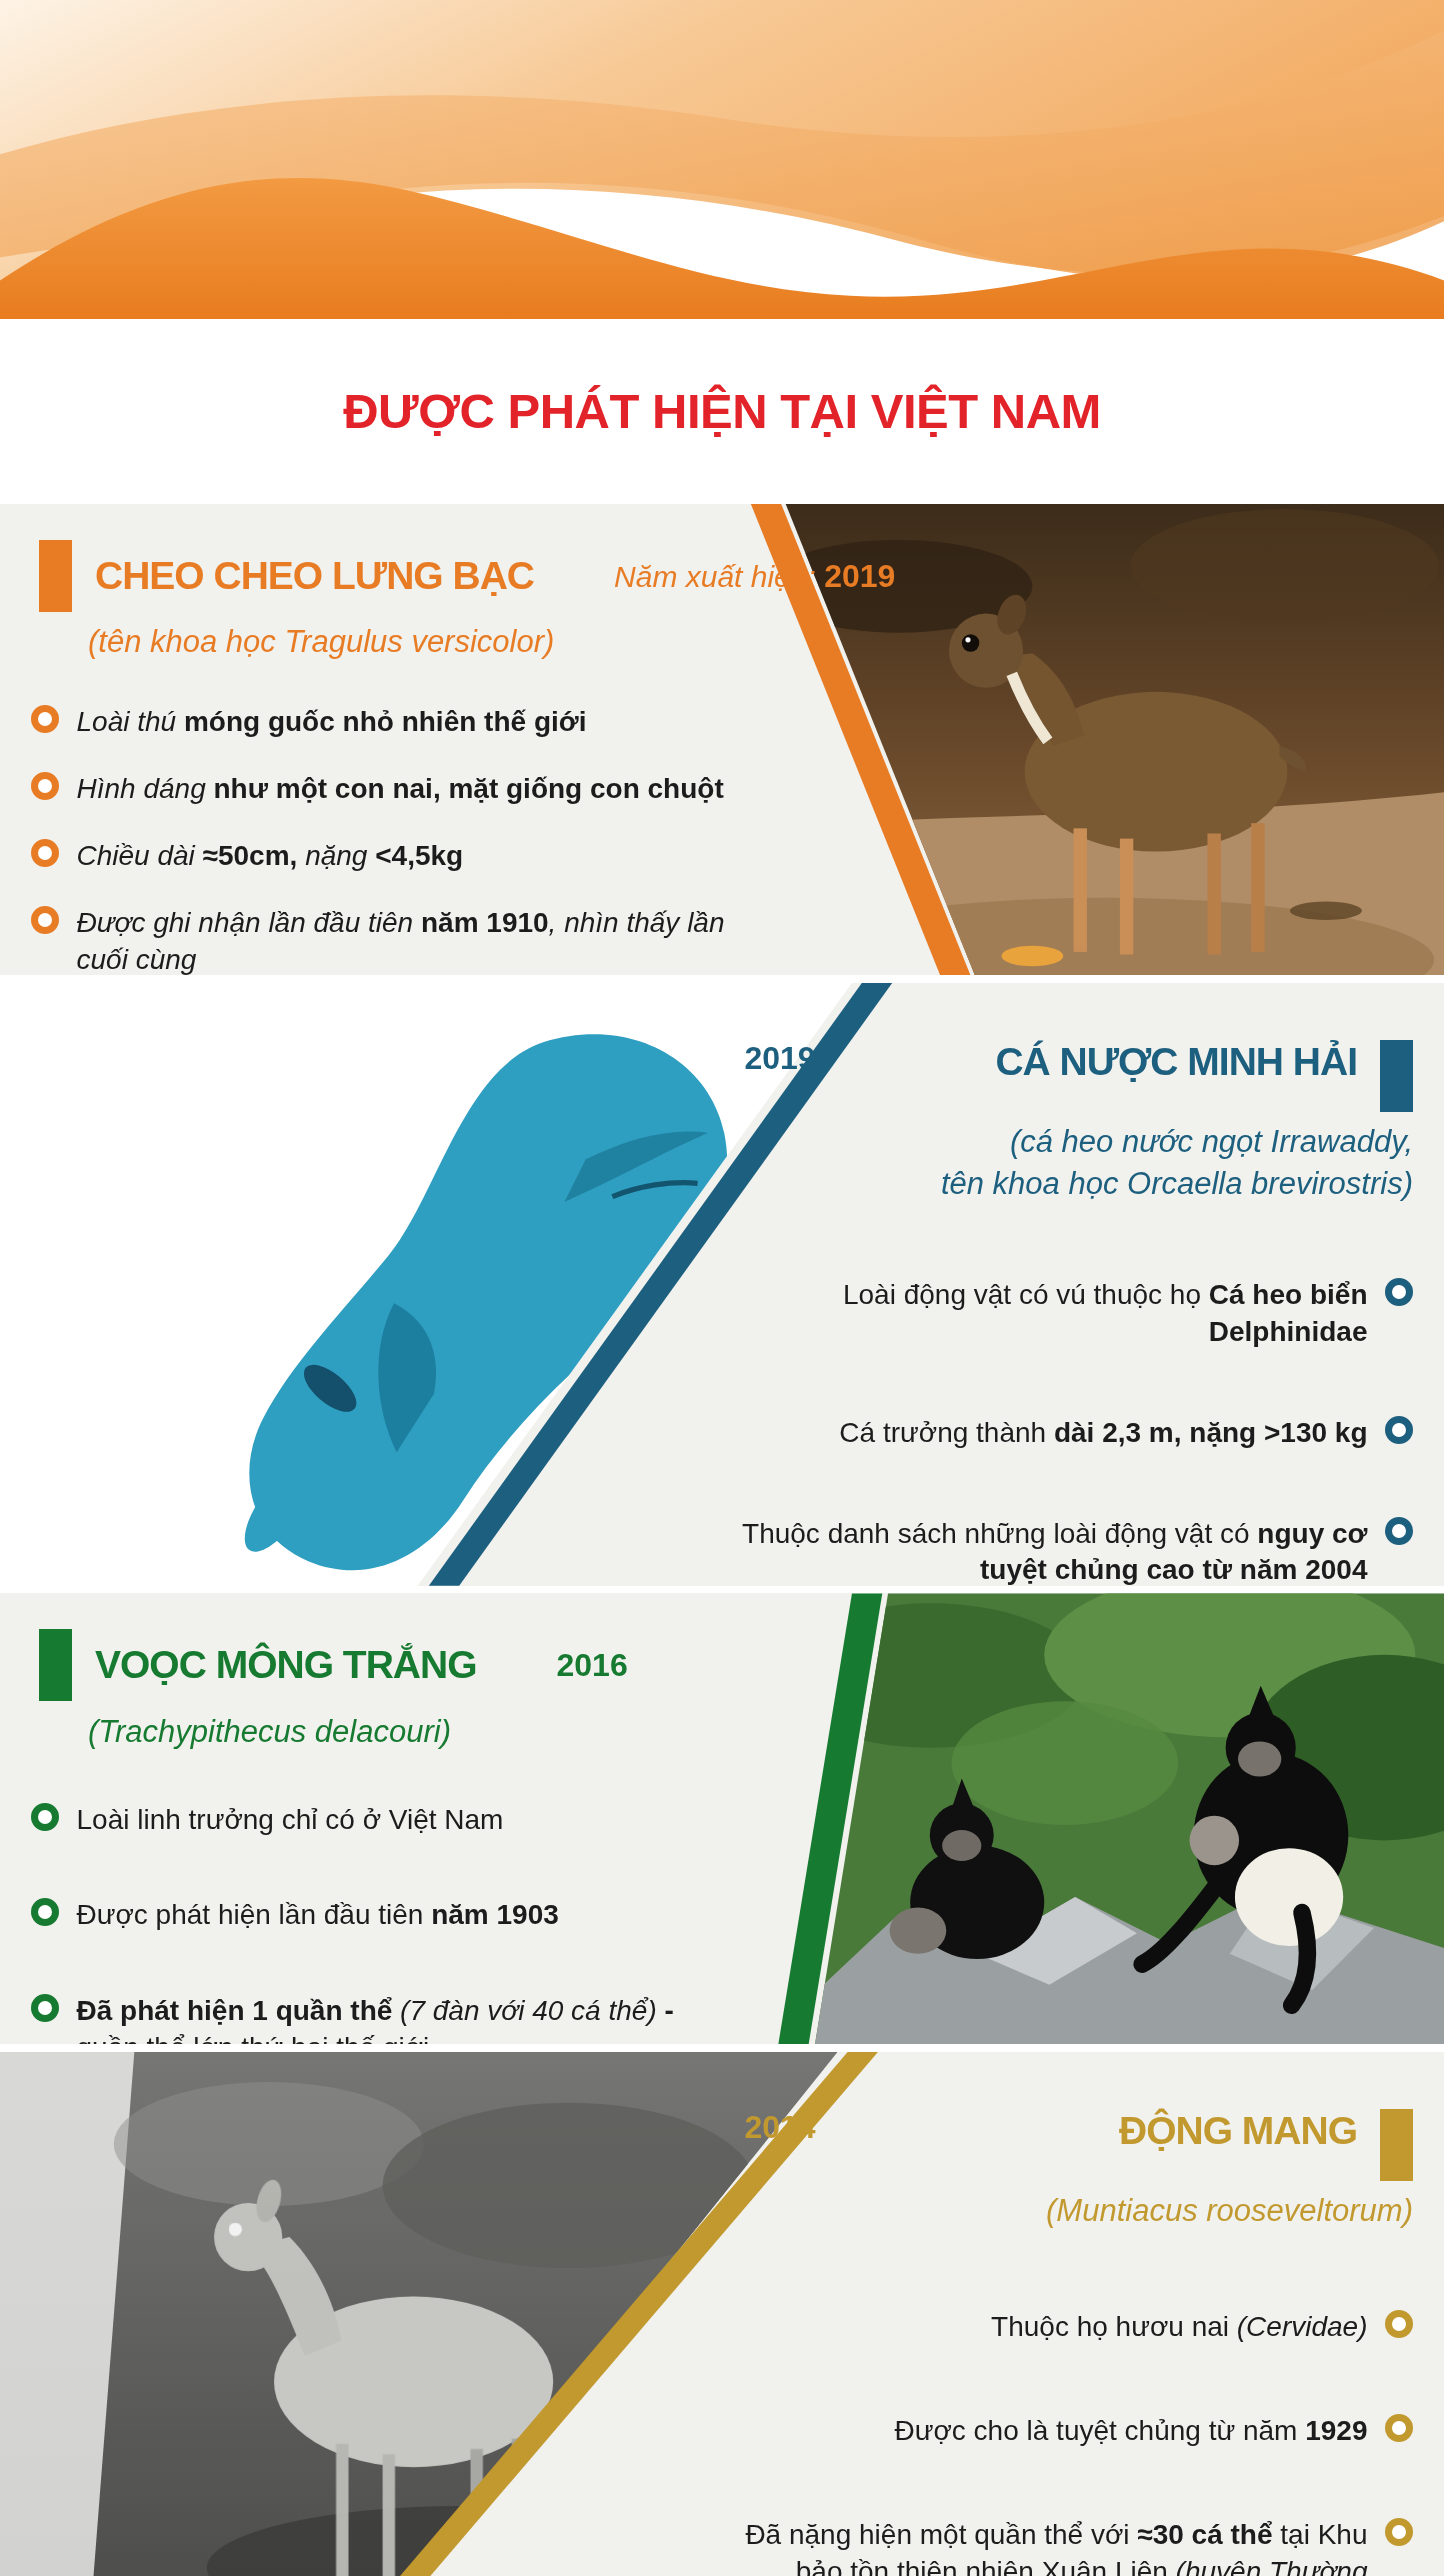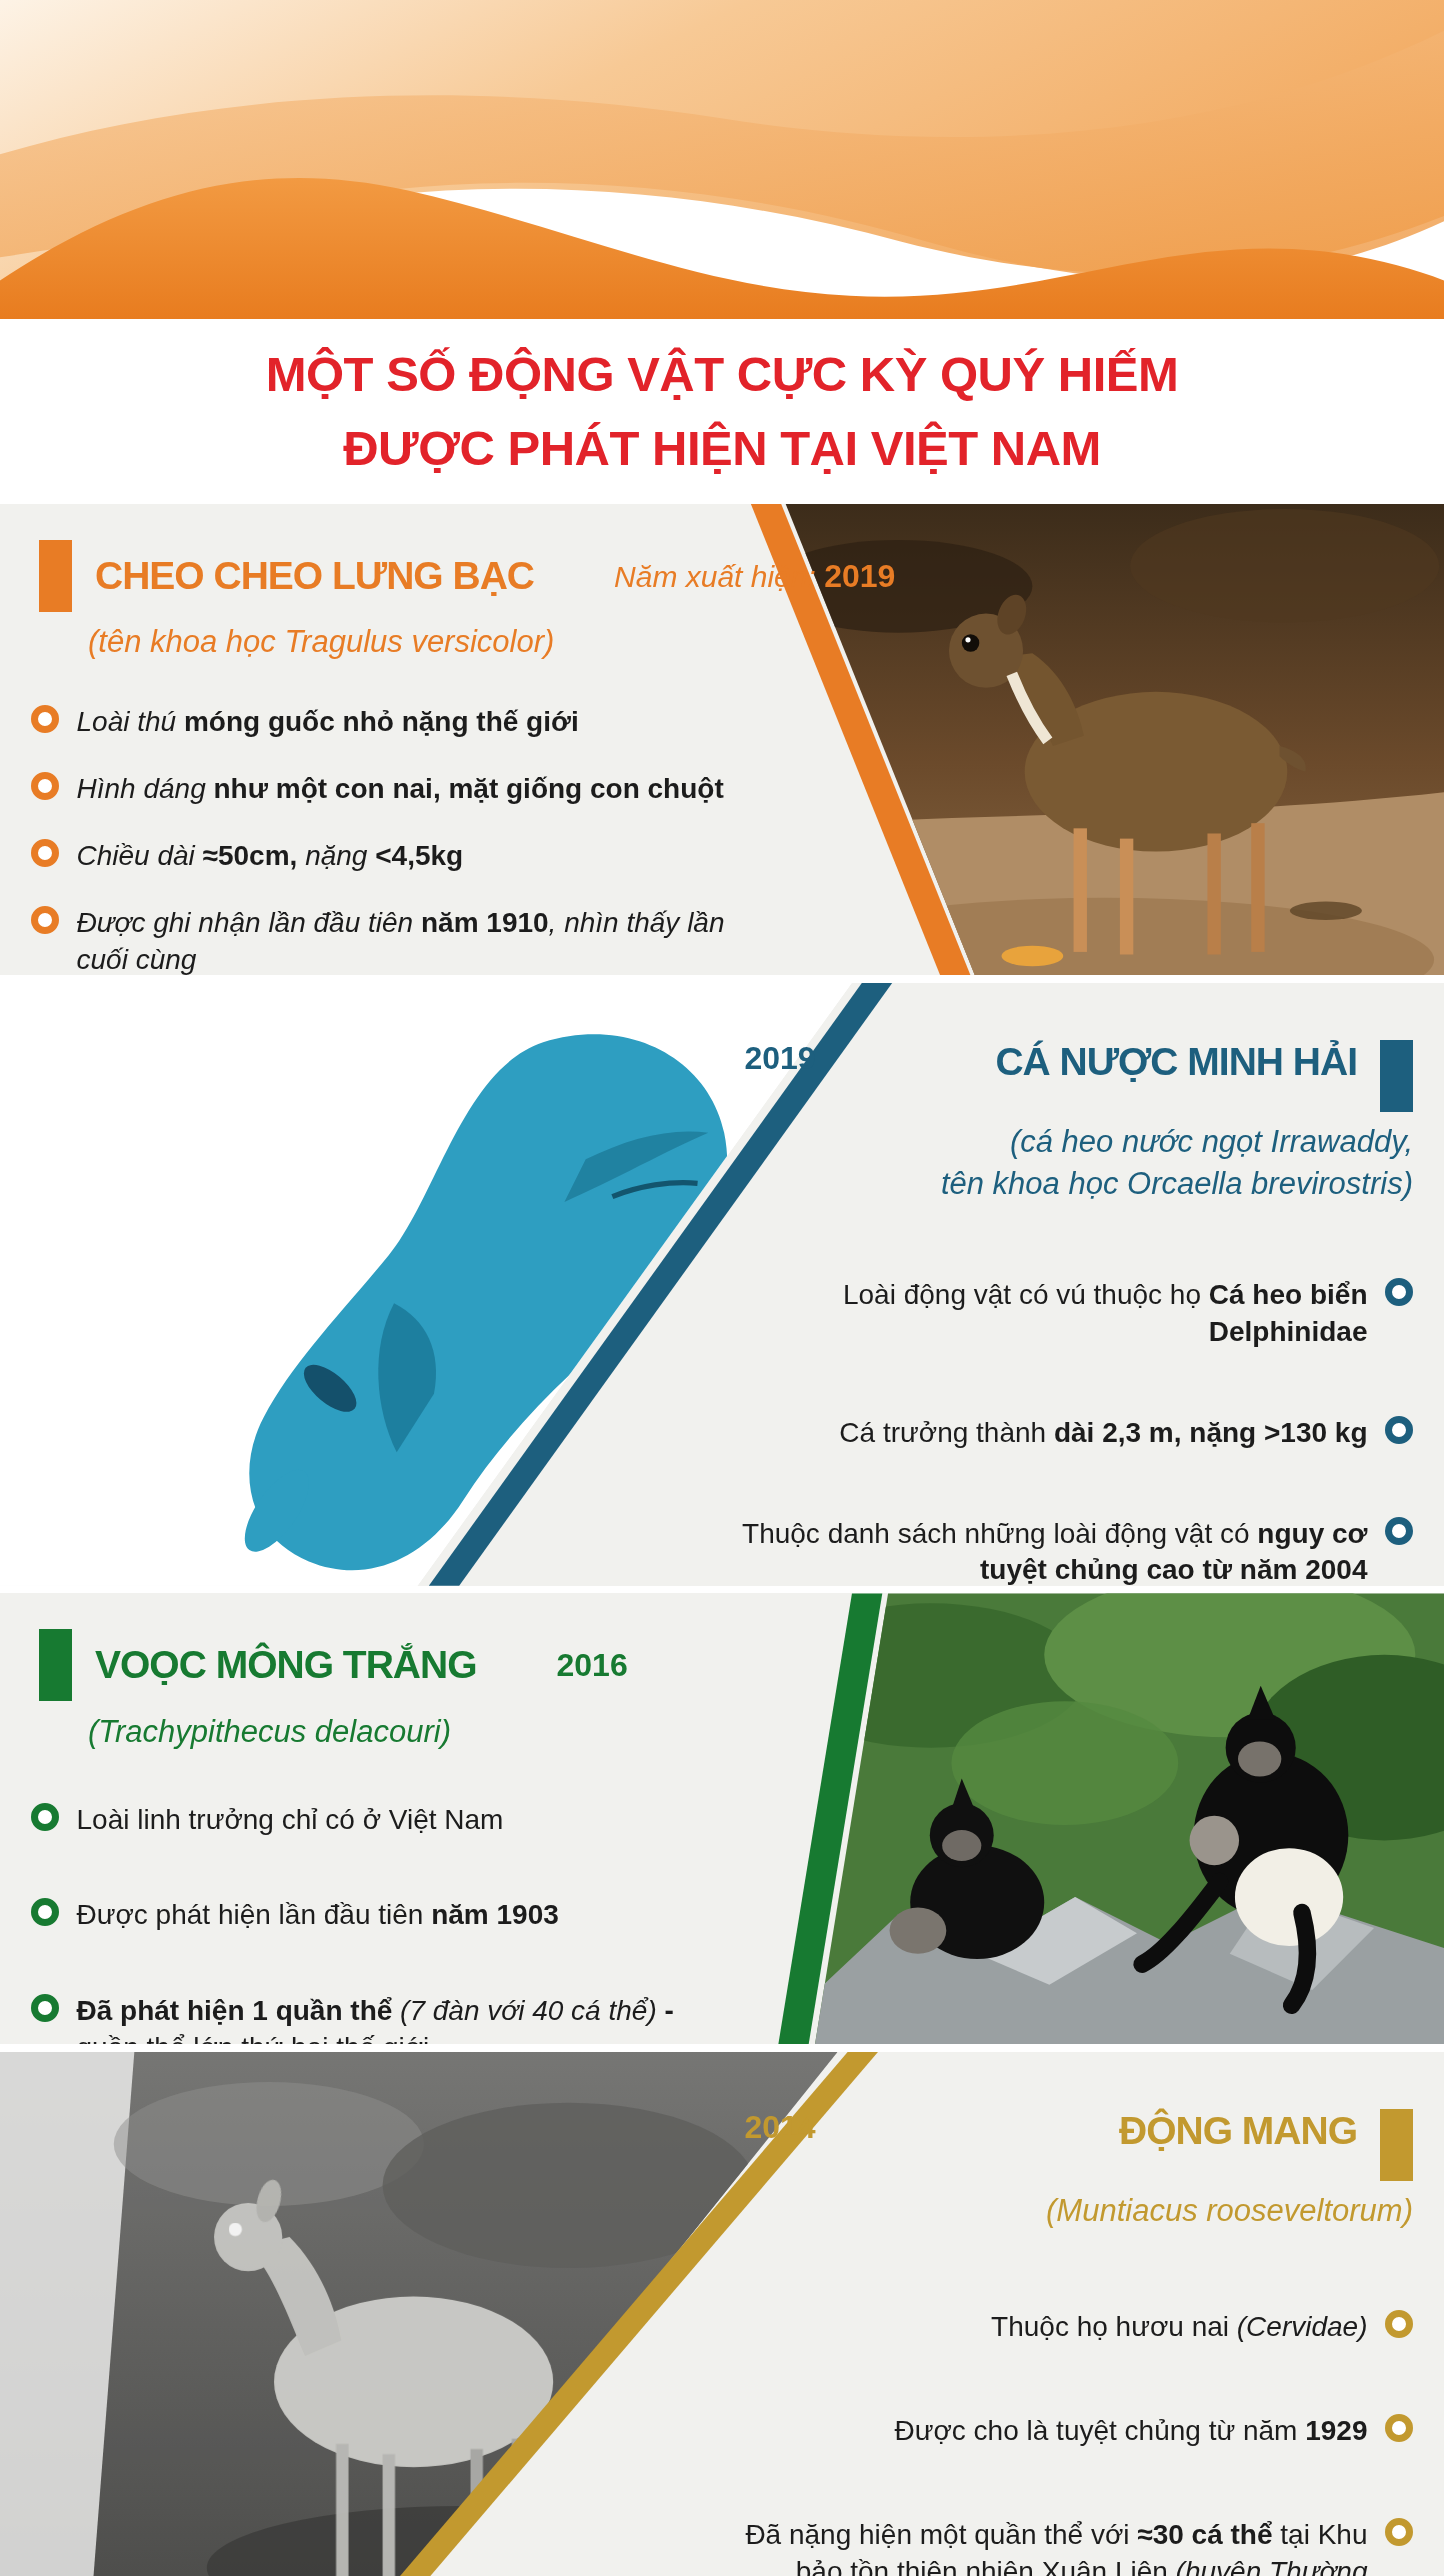--- a/index.html
+++ b/index.html
@@ -91,21 +91,20 @@
         </linearGradient>
       </defs>
       <rect x="0" y="0" width="2803" height="620" fill="#ffffff"></rect>
       <path d="M0,0 H2803 V420 C2450,560 2100,560 1750,470 C1350,360 900,330 500,420 C300,470 120,520 0,560 Z" fill="url(#wl)"></path>
       <path d="M2803,60 V430 C2480,580 2150,570 1800,470 C1400,350 950,320 550,400 C330,445 140,480 0,500 V300 C400,180 900,150 1400,230 C1900,310 2400,260 2803,60 Z" fill="url(#wm)" opacity="0.85"></path>
       <path d="M0,545 C280,360 520,310 790,370 C1100,440 1350,560 1650,575 C1950,590 2150,500 2400,485 C2560,475 2700,505 2803,545 V620 H0 Z" fill="url(#wd)"></path>
     </svg>
   </div>
 
   <div class="title-block" style="color: rgb(226, 35, 42);">
-    <h1>MỘT SỐ ĐỘNG VẬT CỰC KỲ QUÝ HIẾM</h1>
     <h1>ĐƯỢC PHÁT HIỆN TẠI VIỆT NAM</h1>
   </div>
 
   <section class="section s1" style="--accent: #e87c25; --stripe: #e87c25;">
     <div class="photo">
       <svg viewBox="0 0 1360 915" preserveAspectRatio="xMidYMid slice">
         <defs>
             <linearGradient id="p1" x1="0" y1="0" x2="0" y2="1">
           <stop offset="0" stop-color="#3c2c1a"></stop>
               <stop offset="0.55" stop-color="#6b4a2b"></stop>
@@ -140,21 +139,21 @@
     <div class="text">
       <div class="head">
         <span class="sq"></span>
         <h2 class="nm">CHEO CHEO LƯNG BẠC</h2>
         <div class="yl"><span class="i">Năm  xuất hiện:</span> <span class="yr">2019</span></div>
       </div>
       <div class="sci">(tên khoa học Tragulus versicolor)</div>
       <div class="bullets">
           <div class="bullet">
             <span class="ring"></span>
-            <p><span class="i">Loài thú </span><span class="b">móng guốc nhỏ nặng thế giới</span></p>
+            <p><span class="i">Loài thú </span><span class="b">móng guốc nhỏ nhiên thế giới</span></p>
           </div>
           <div class="bullet">
             <span class="ring"></span>
             <p><span class="i">Hình dáng </span><span class="b">như một con nai, mặt giống con chuột</span></p>
           </div>
           <div class="bullet">
             <span class="ring"></span>
             <p><span class="i">Chiều dài </span><span class="b">≈50cm</span><span class="b">, </span><span class="i">nặng </span><span class="b">&lt;4,5kg</span></p>
           </div>
           <div class="bullet">

